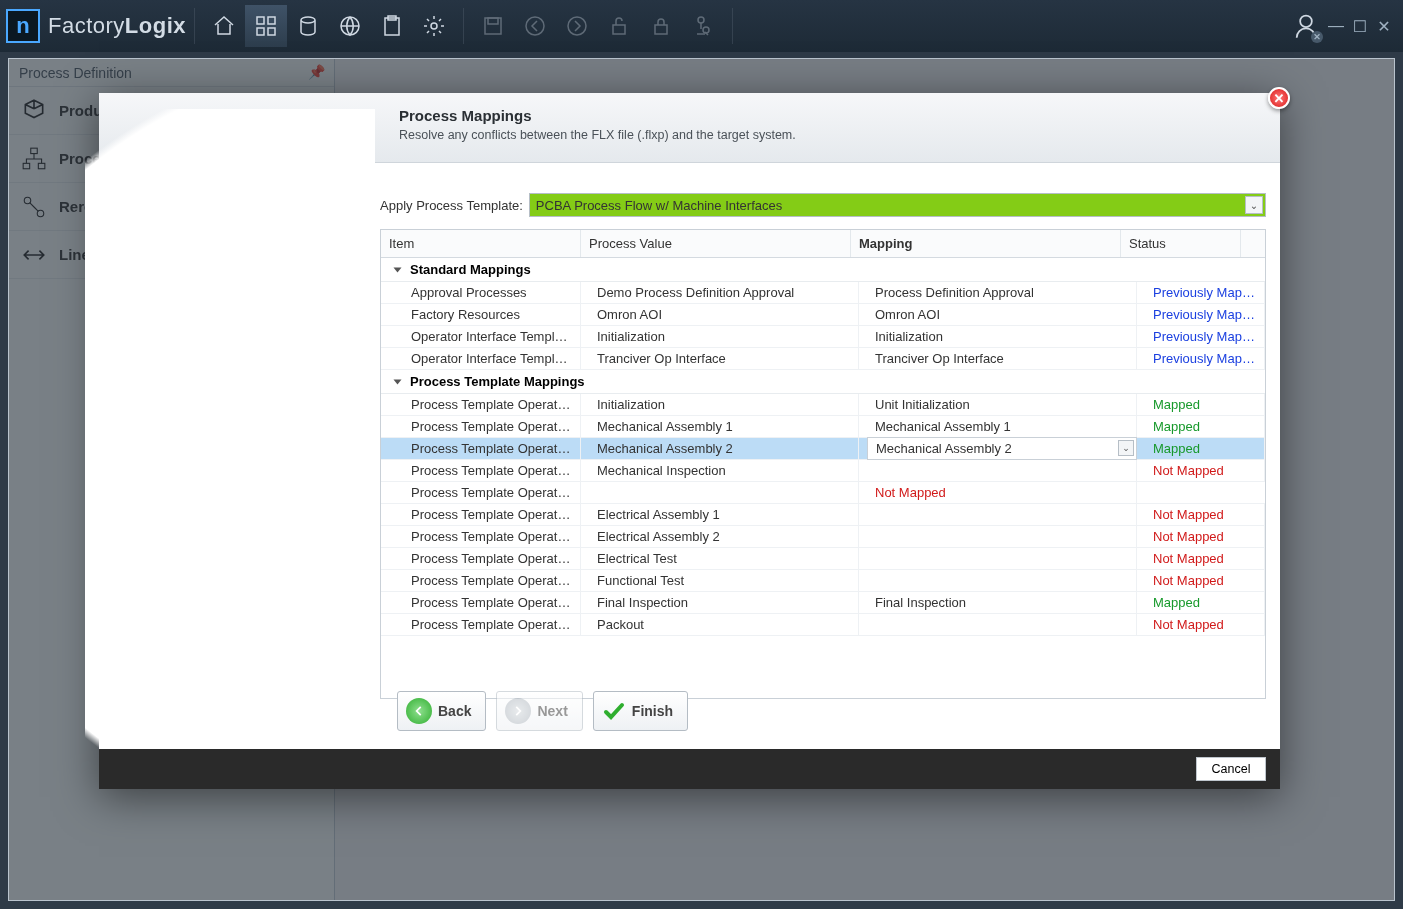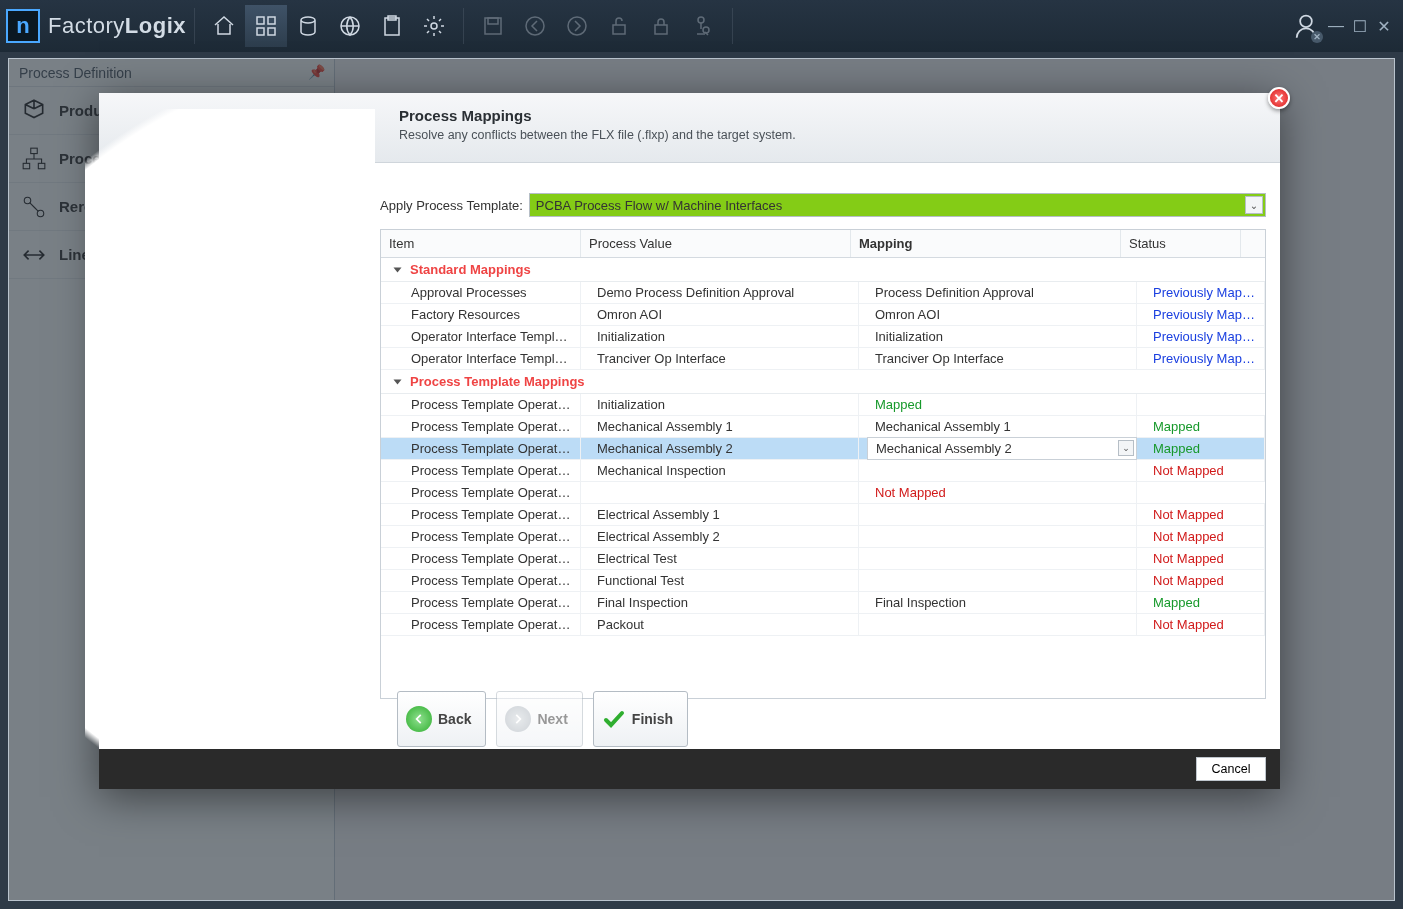--- a/index.html
+++ b/index.html
@@ -138,21 +138,21 @@
   }
   .grid-head {
     display:grid; grid-template-columns: 200px 270px 270px 120px;
     background:#fafbfc; border-bottom:1px solid #d4dae0;
   }
   .grid-head div { padding:6px 8px; border-right:1px solid #e3e8ec; font-size:13px;}
   .grid-head .bold { font-weight:700; }
 
   .group-row {
     display:flex; align-items:center; gap:6px; padding:4px 8px 4px 14px;
-    border-bottom:1px solid #e8ecef; font-weight:700; font-size:13px; color:#ef4444;
+    border-bottom:1px solid #e8ecef; font-weight:700; font-size:13px; color:#000000;
   }
   .tria { display:inline-block; width:0;height:0; border-left:5px solid #555;
     border-top:4px solid transparent; border-bottom:4px solid transparent;
     transform: rotate(90deg); margin-right:4px;}
 
   .data-row {
     display:grid; grid-template-columns: 200px 270px 270px 120px;
     border-bottom:1px solid #eef1f4;
     gap:8px;
   }
@@ -171,21 +171,21 @@
     position:absolute; right:2px; top:2px; width:16px; height:16px; border:1px solid #b6bec6;
     display:flex;align-items:center;justify-content:center; font-size:9px; background:#f3f5f7; color:#555;
   }
 
   
   .wizard-buttons {
     position:absolute; left:298px; right:14px; bottom:54px; height:44px;
     display:flex; gap:10px;
   }
   .wbtn {
-    height:56px; min-width:82px; padding:0 14px 0 8px;
+    height:40px; min-width:82px; padding:0 14px 0 8px;
     border:1px solid #b4bcc4; background:linear-gradient(#fff,#eef1f4);
     display:flex; align-items:center; gap:6px; font-size:14px; font-weight:600; color:#444;
     border-radius:3px;
   }
   .wbtn.disabled { opacity:.55; }
   .wbtn .circ{ width:26px;height:26px;border-radius:50%;display:flex;align-items:center;justify-content:center;}
   .wbtn.back .circ{ background:radial-gradient(#8fe08f,#2fae2f); color:#fff;}
   .wbtn.next .circ{ background:radial-gradient(#d6dbdf,#a9b1b9); color:#fff;}
   .wbtn.finish svg{ width:24px; height:24px; }
 
@@ -402,20 +402,21 @@
             <div class="data-row">
               <div>Operator Interface Templates</div>
               <div>Tranciver Op Interface</div>
               <div>Tranciver Op Interface</div>
               <div class="status-prev">Previously Mapped</div>
             </div>
             <div class="group-row"><span class="tria"></span>Process Template Mappings</div>
             <div class="data-row">
               <div>Process Template Operations</div>
               <div>Initialization</div>
+              <div>Unit Initialization</div>
               <div class="status-ok">Mapped</div>
             </div>
             <div class="data-row">
               <div>Process Template Operations</div>
               <div>Mechanical Assembly 1</div>
               <div>Mechanical Assembly 1</div>
               <div class="status-ok">Mapped</div>
             </div>
             <div class="data-row selected">
               <div>Process Template Operations</div>

